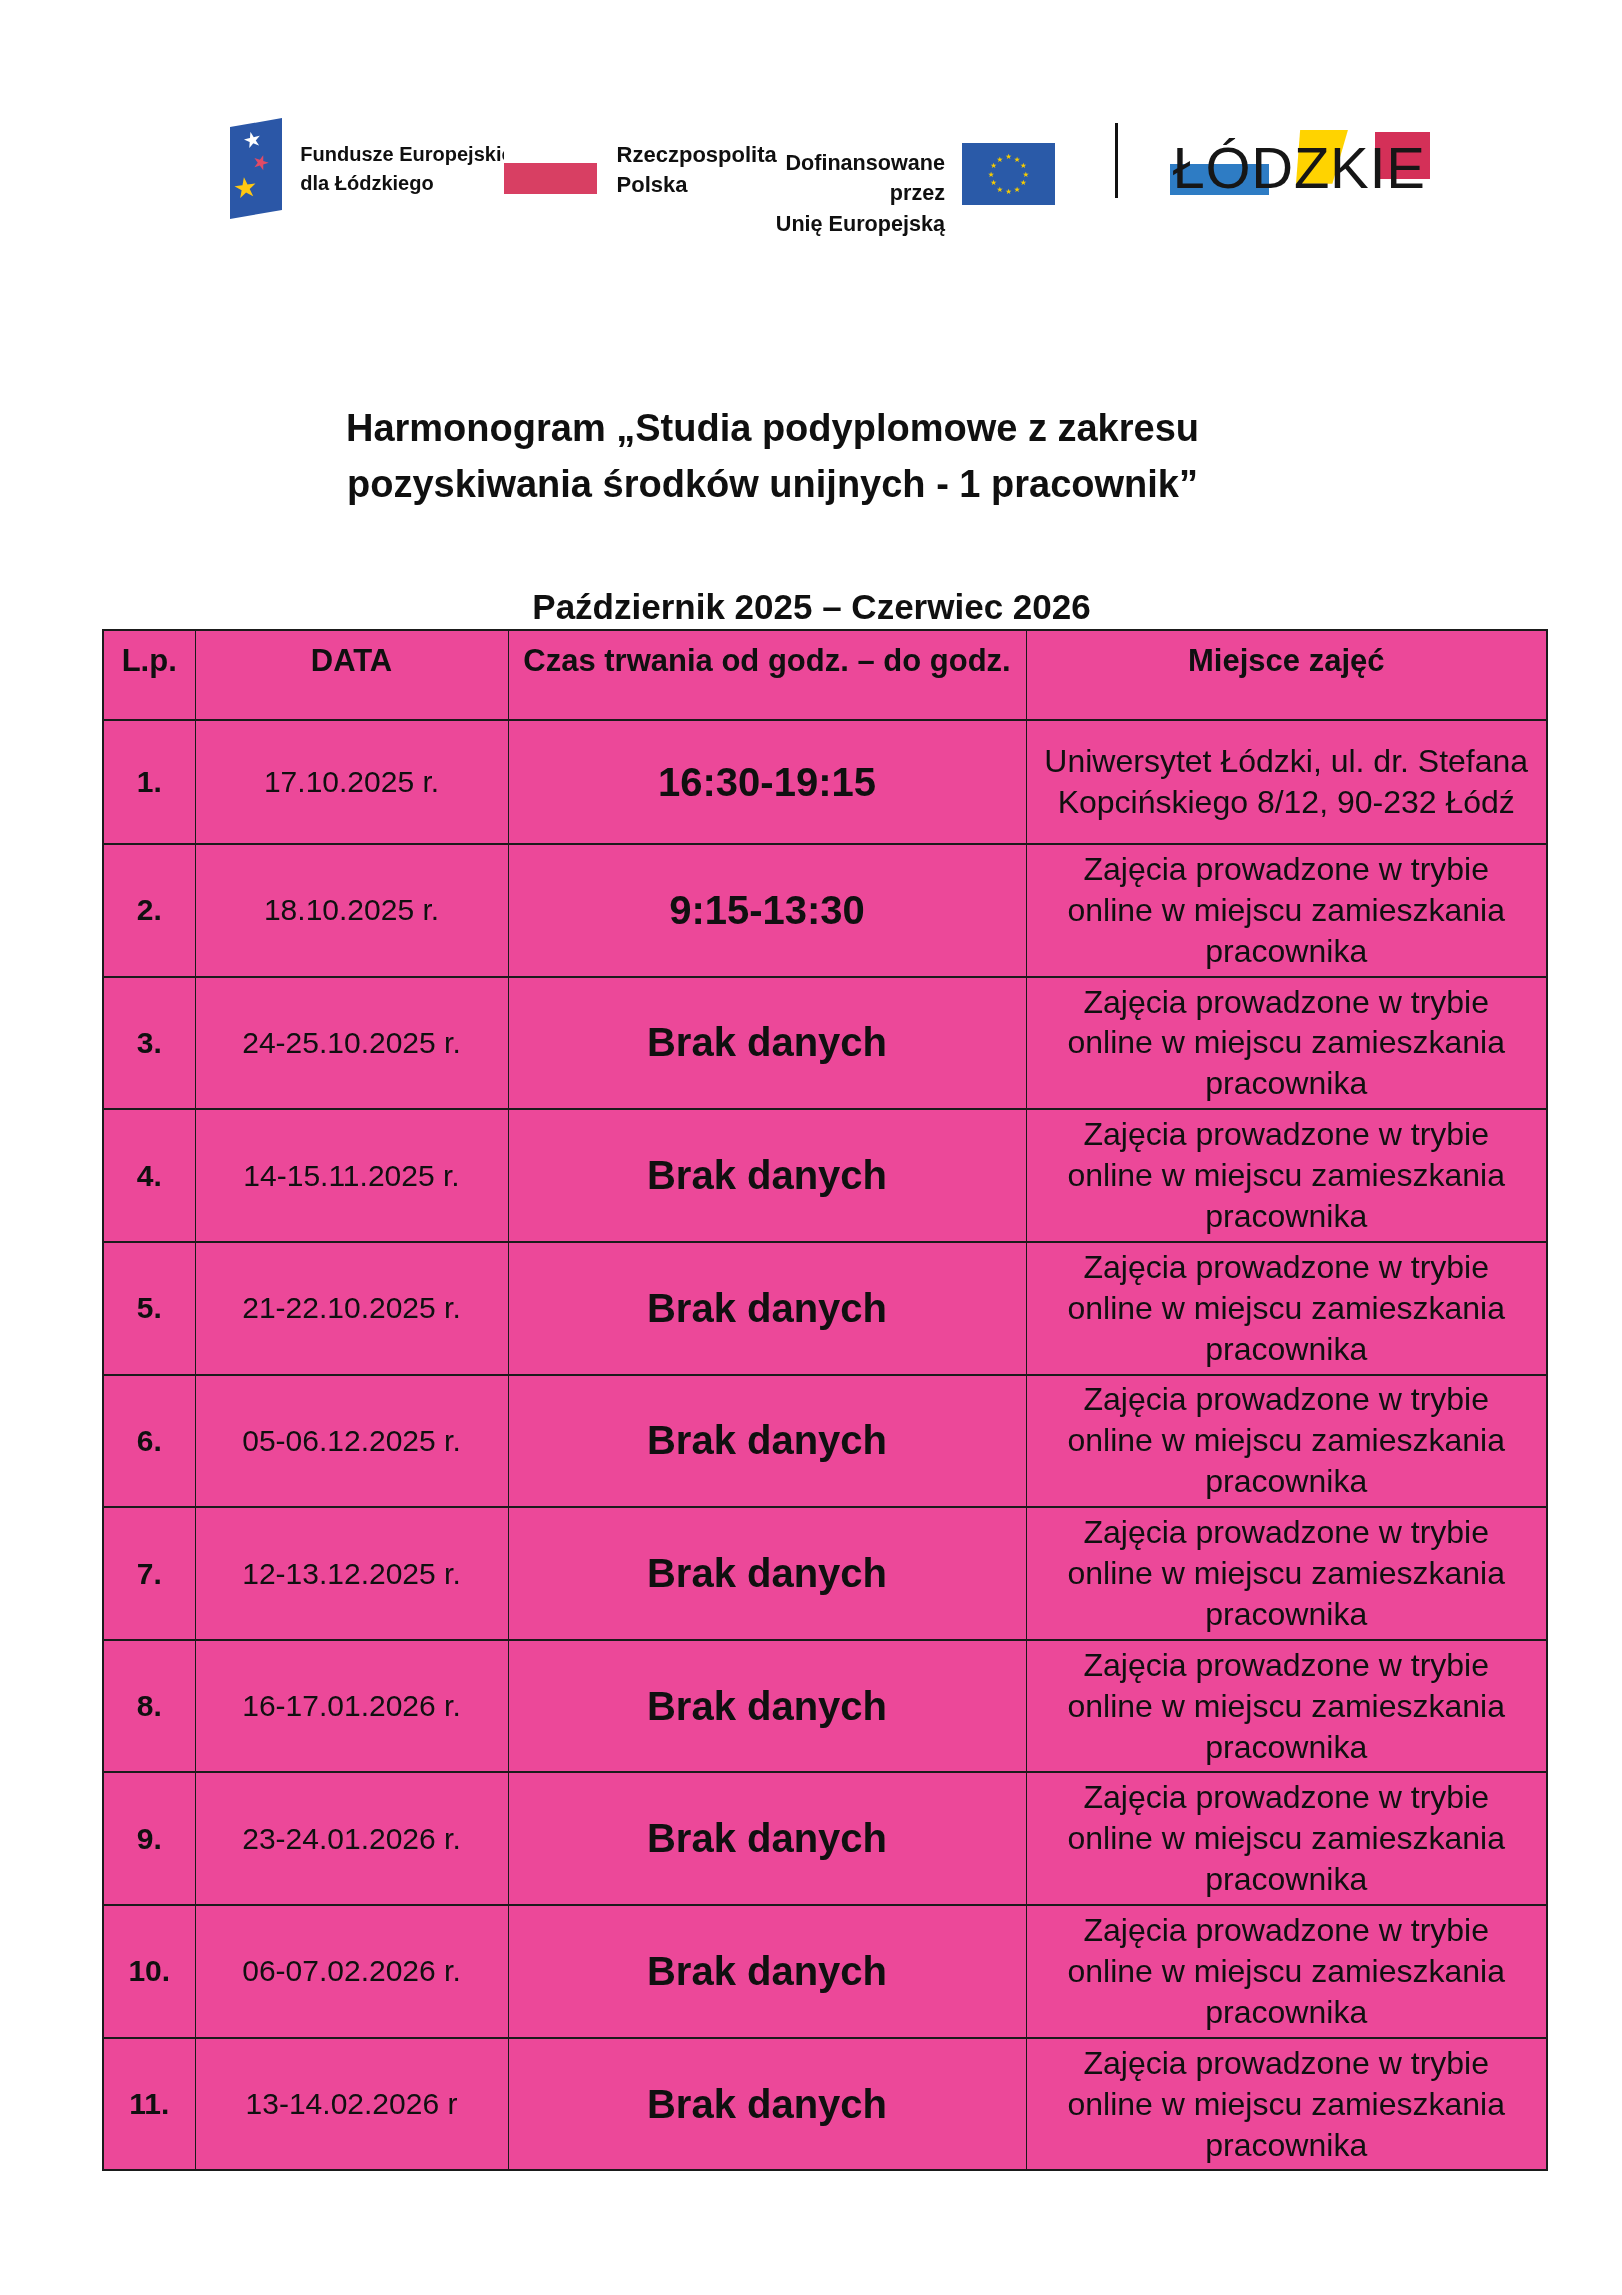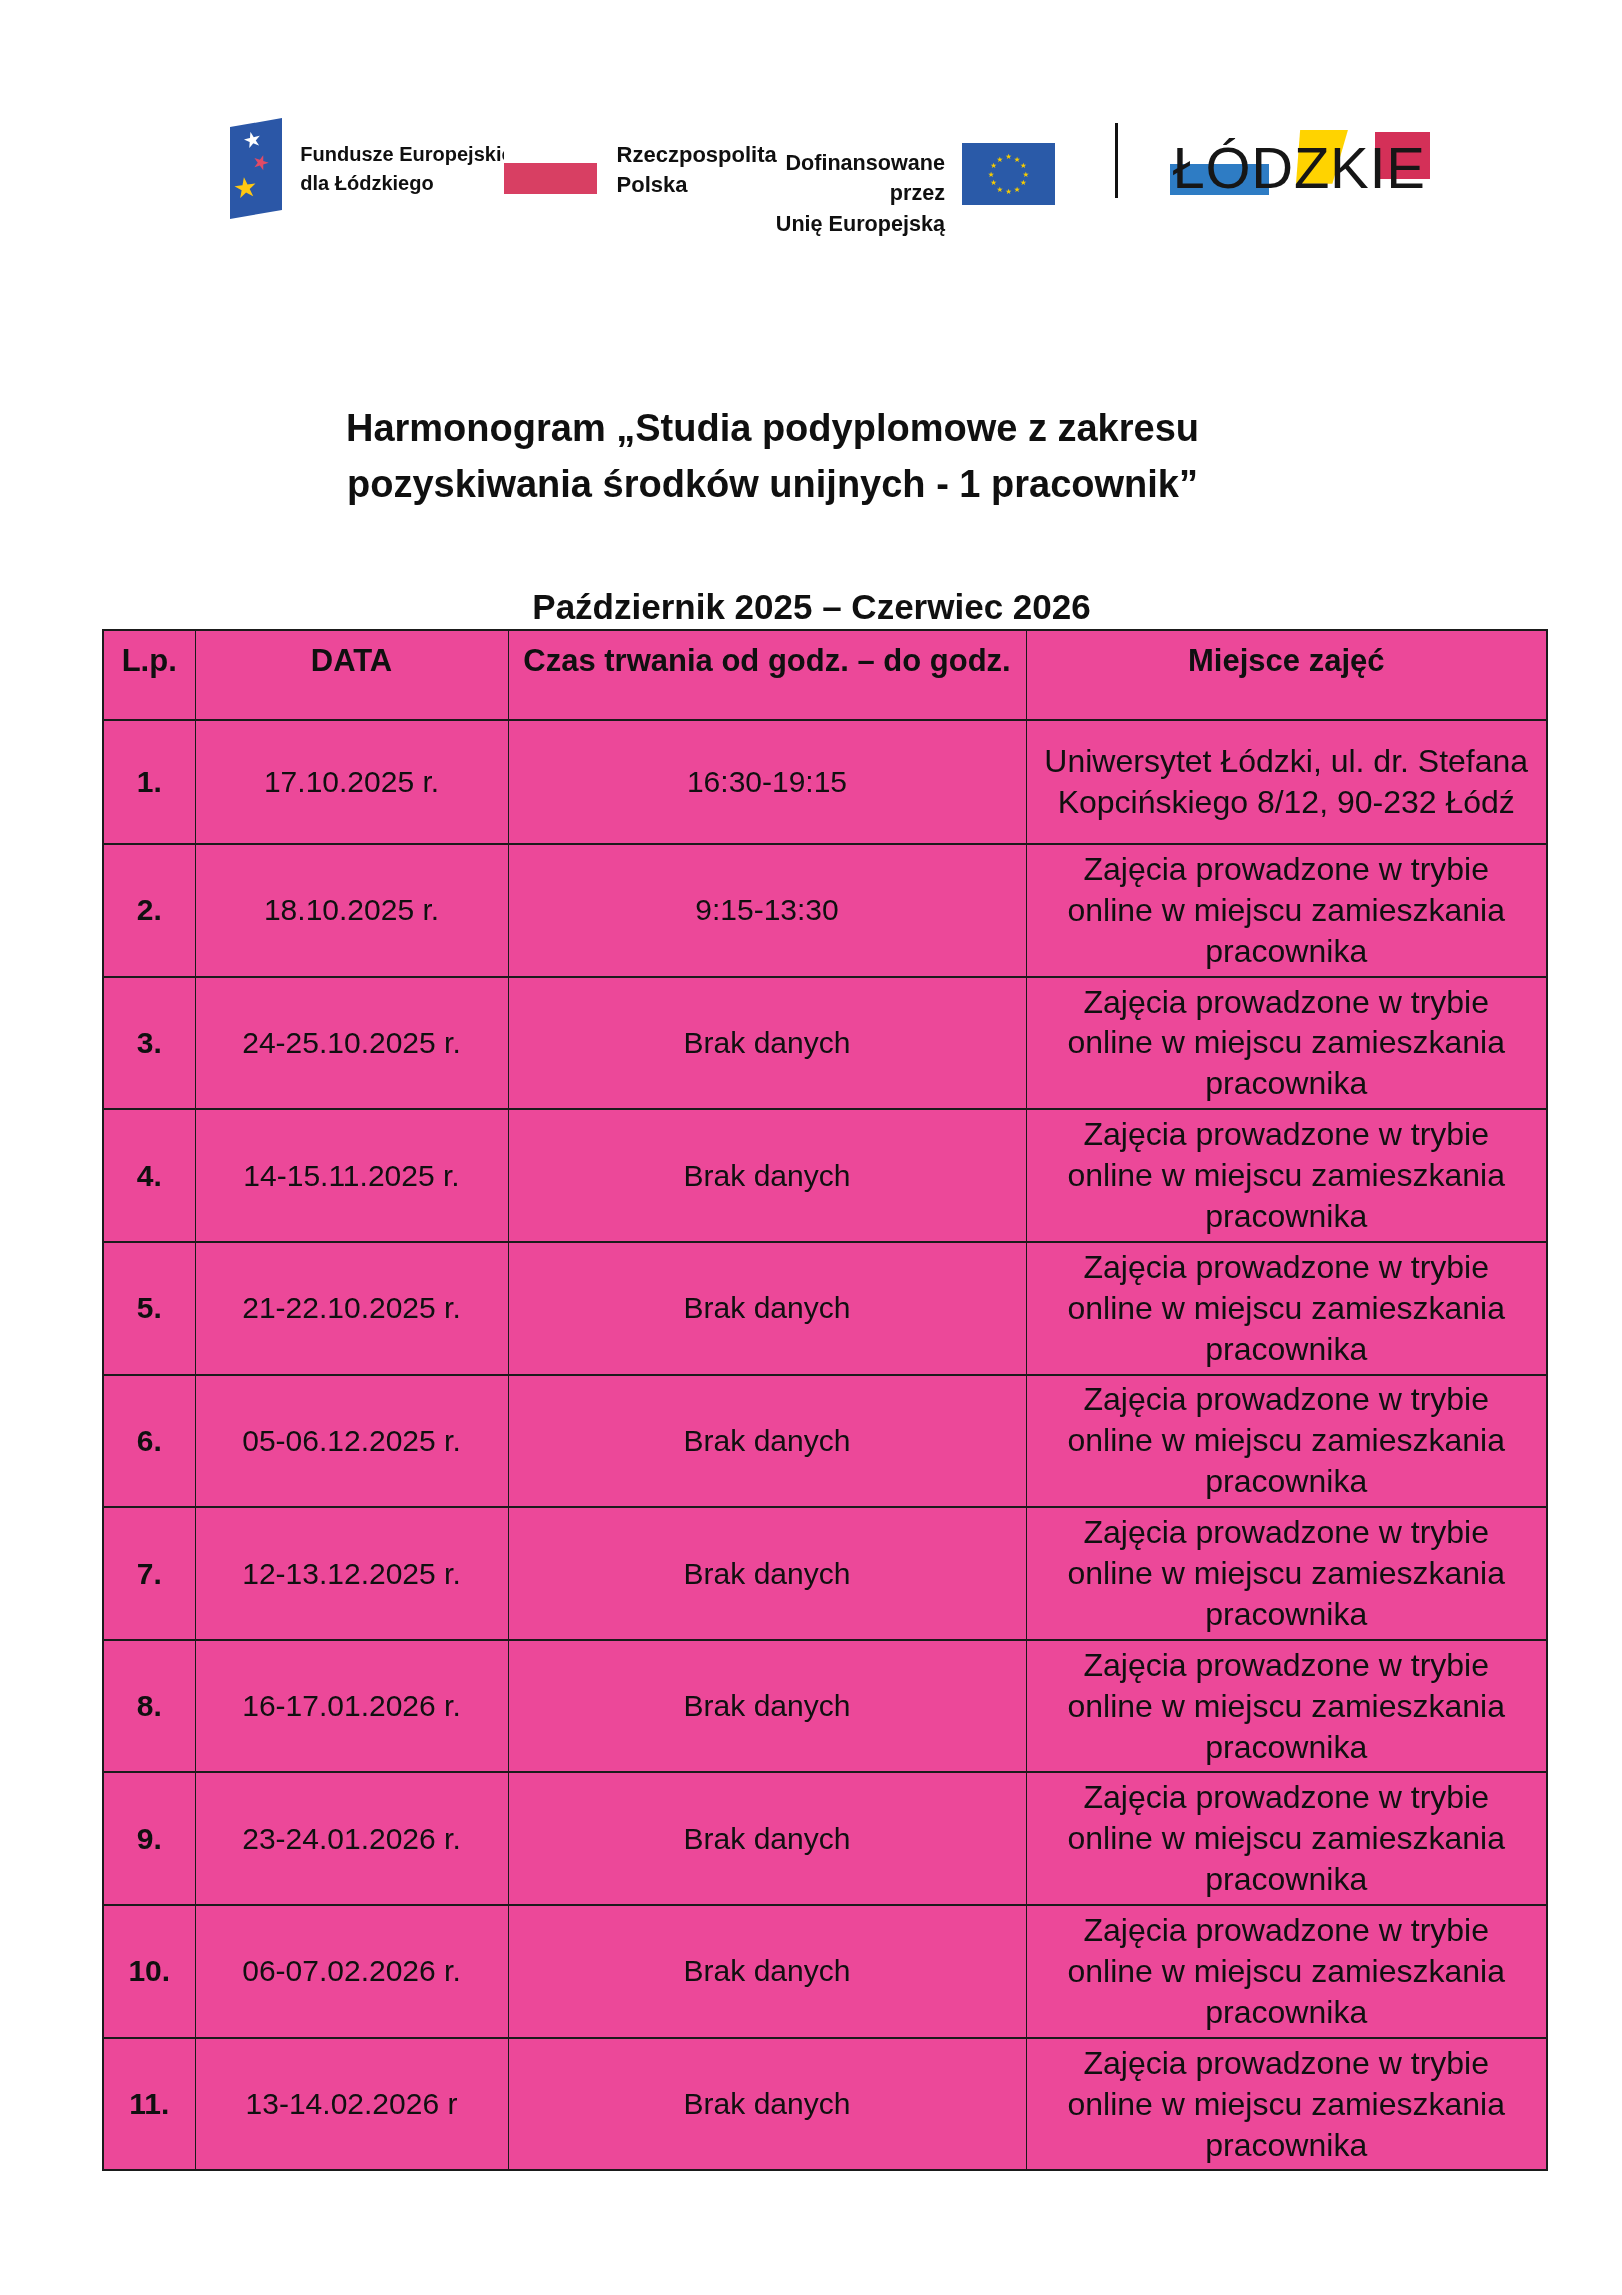--- a/index.html
+++ b/index.html
@@ -72,21 +72,21 @@
   thead tr { height:90px; }
   tbody tr { height:124px; }
 
   th {
     font-size:31px; font-weight:bold; text-align:center; vertical-align:top;
     padding:9.2px 13px 0 13px; line-height:1.35;
   }
   td { vertical-align:middle; text-align:center; }
   td.lp   { font-size:30px; font-weight:bold; }
   td.date { font-size:30px; }
-  td.time { font-size:30px; font-weight:normal; }
+  td.time { font-size:40px; font-weight:bold; }
   td.place{ font-size:32px; line-height:1.28; padding:3.9px 17px; }
 </style>
 </head>
 <body>
 
 <div class="page">
 
   <header class="logos">
 
     <div class="logo-funds">

